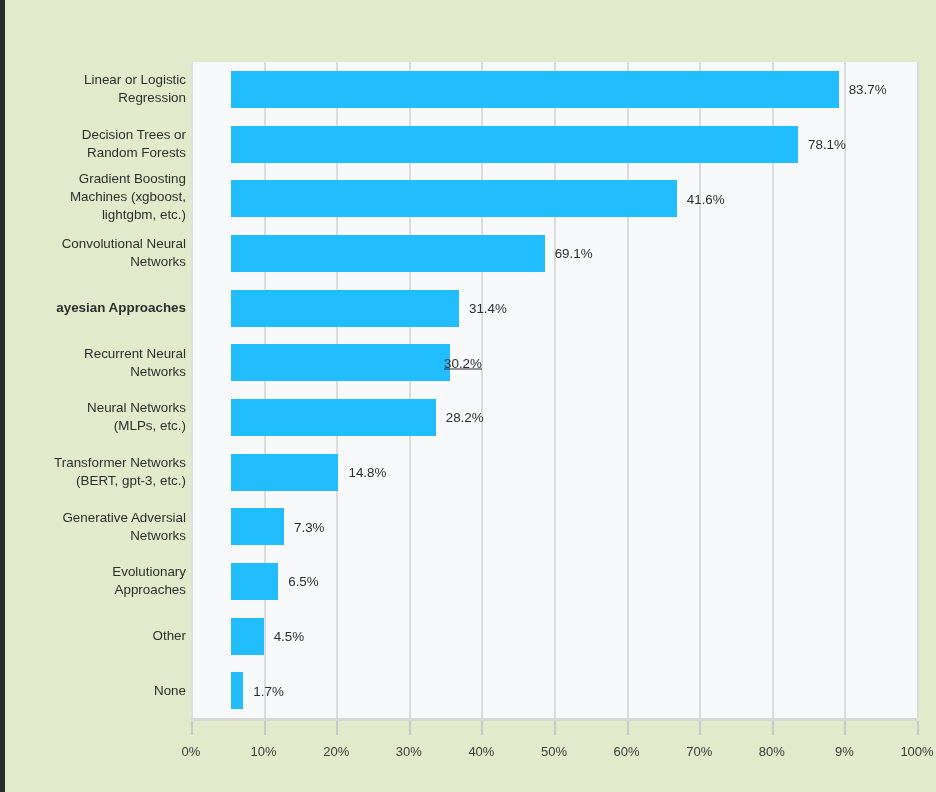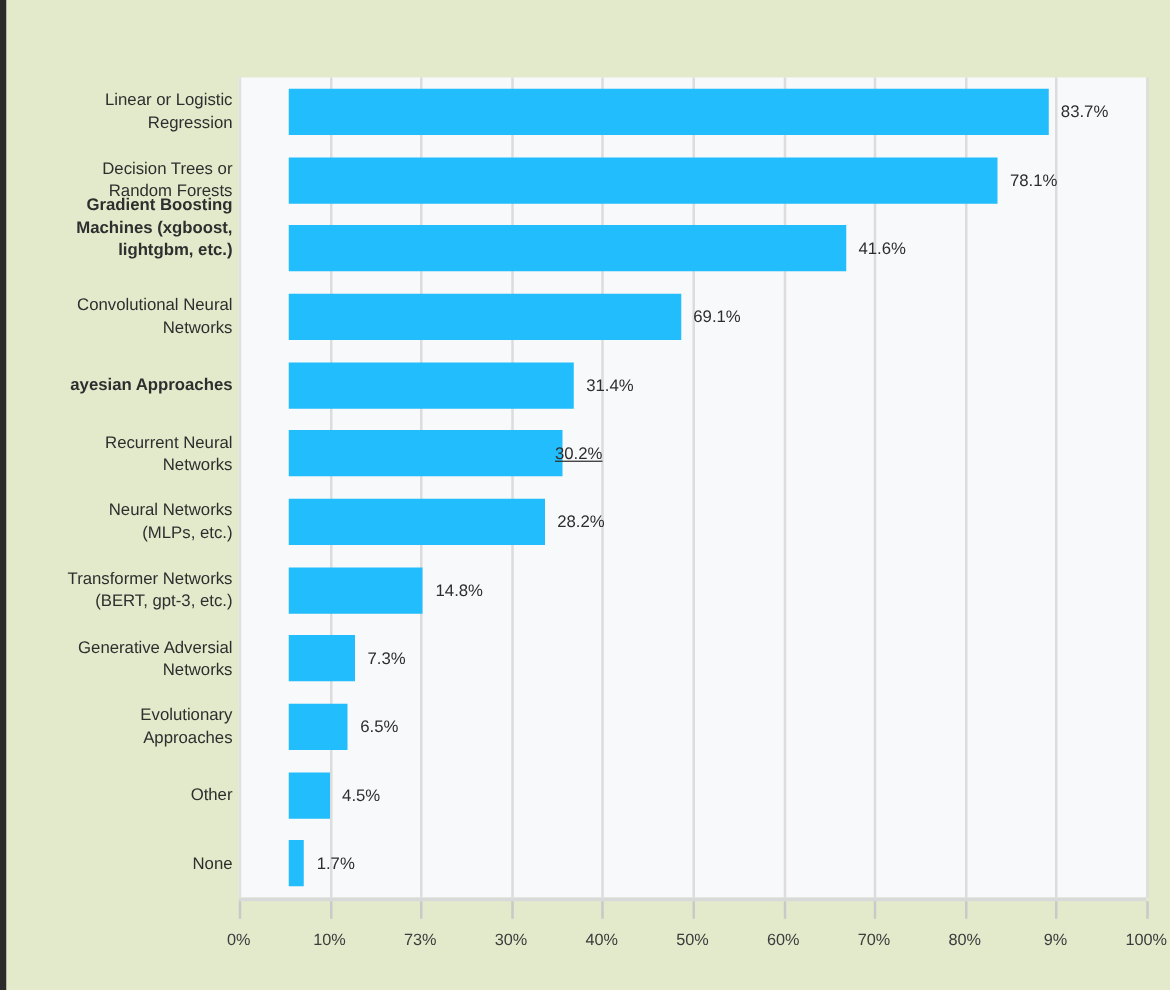--- a/index.html
+++ b/index.html
@@ -191,21 +191,21 @@
       </div>
   </div>
 
   <div id="axis-baseline"></div>
   <div id="ticks-layer">
       <div class="tick-mark" style="left: 186px;"></div>
       <div class="tick-label" style="left: 186px;">0%</div>
       <div class="tick-mark" style="left: 258.6px;"></div>
       <div class="tick-label" style="left: 258.6px;">10%</div>
       <div class="tick-mark" style="left: 331.2px;"></div>
-      <div class="tick-label" style="left: 331.2px;">73%</div>
+      <div class="tick-label" style="left: 331.2px;">20%</div>
       <div class="tick-mark" style="left: 403.8px;"></div>
       <div class="tick-label" style="left: 403.8px;">30%</div>
       <div class="tick-mark" style="left: 476.4px;"></div>
       <div class="tick-label" style="left: 476.4px;">40%</div>
       <div class="tick-mark" style="left: 549px;"></div>
       <div class="tick-label" style="left: 549px;">50%</div>
       <div class="tick-mark" style="left: 621.6px;"></div>
       <div class="tick-label" style="left: 621.6px;">60%</div>
       <div class="tick-mark" style="left: 694.2px;"></div>
       <div class="tick-label" style="left: 694.2px;">70%</div>
@@ -218,21 +218,21 @@
     </div>
   <div id="labels-layer">
       <div class="row" style="top: 62px; height: 54.6667px;">
         <div class="cat-label">Linear or Logistic
 Regression</div>
       </div>
       <div class="row" style="top: 116.667px; height: 54.6667px;">
         <div class="cat-label">Decision Trees or
 Random Forests</div>
       </div>
-      <div class="row" style="top: 155px; height: 54.6667px; font-weight: bold;">
+      <div class="row" style="top: 170px; height: 54.6667px;">
         <div class="cat-label">Gradient Boosting
 Machines (xgboost,
 lightgbm, etc.)</div>
       </div>
       <div class="row" style="top: 226px; height: 54.6667px;">
         <div class="cat-label">Convolutional Neural
 Networks</div>
       </div>
       <div class="row" style="top: 280.667px; height: 54.6667px; font-weight: bold;">
         <div class="cat-label">ayesian Approaches</div>

